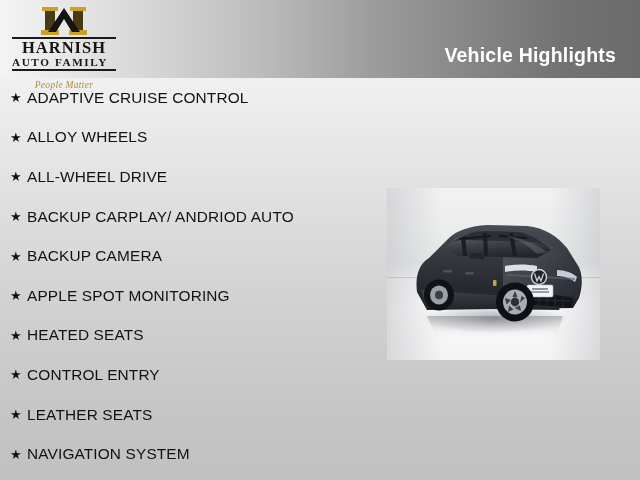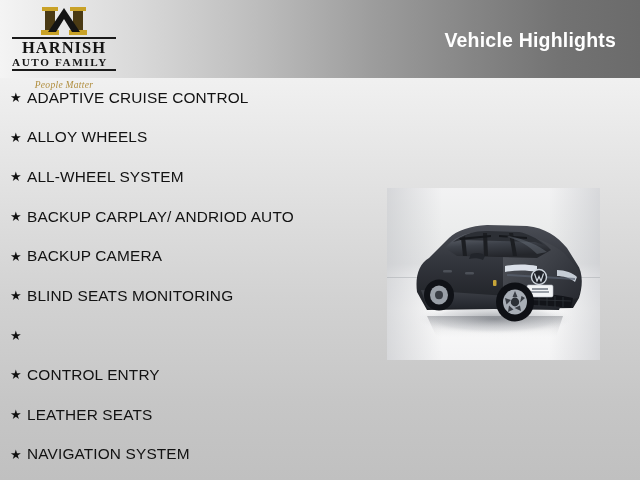--- a/index.html
+++ b/index.html
@@ -88,21 +88,21 @@
     width: 104px;
     line-height: 12px;
     margin-top: 8px;
     letter-spacing: 0.3px;
   }
 
   
   .header-title {
     position: absolute;
     right: 24px;
-    top: 29px;
+    top: 44px;
     font-size: 19.5px;
     font-weight: bold;
     color: #ffffff;
     letter-spacing: 0.2px;
     white-space: nowrap;
   }
 
   
   .features {
     position: absolute;
@@ -215,36 +215,37 @@
     <li class="feature-item">
       <span class="star-icon">★</span>
       <span class="feature-label">ADAPTIVE CRUISE CONTROL</span>
     </li>
     <li class="feature-item">
       <span class="star-icon">★</span>
       <span class="feature-label">ALLOY WHEELS</span>
     </li>
     <li class="feature-item">
       <span class="star-icon">★</span>
-      <span class="feature-label">ALL-WHEEL SYSTEM</span>
+      <span class="feature-label">ALL-WHEEL DRIVE</span>
     </li>
     <li class="feature-item">
       <span class="star-icon">★</span>
       <span class="feature-label">BACKUP CARPLAY/ ANDRIOD AUTO</span>
     </li>
     <li class="feature-item">
       <span class="star-icon">★</span>
       <span class="feature-label">BACKUP CAMERA</span>
     </li>
     <li class="feature-item">
       <span class="star-icon">★</span>
-      <span class="feature-label">BLIND SEATS MONITORING</span>
-    </li>
-    <li class="feature-item">
-      <span class="star-icon">★</span>
+      <span class="feature-label">APPLE SPOT MONITORING</span>
+    </li>
+    <li class="feature-item">
+      <span class="star-icon">★</span>
+      <span class="feature-label">HEATED SEATS</span>
     </li>
     <li class="feature-item">
       <span class="star-icon">★</span>
       <span class="feature-label">CONTROL ENTRY</span>
     </li>
     <li class="feature-item">
       <span class="star-icon">★</span>
       <span class="feature-label">LEATHER SEATS</span>
     </li>
     <li class="feature-item">

